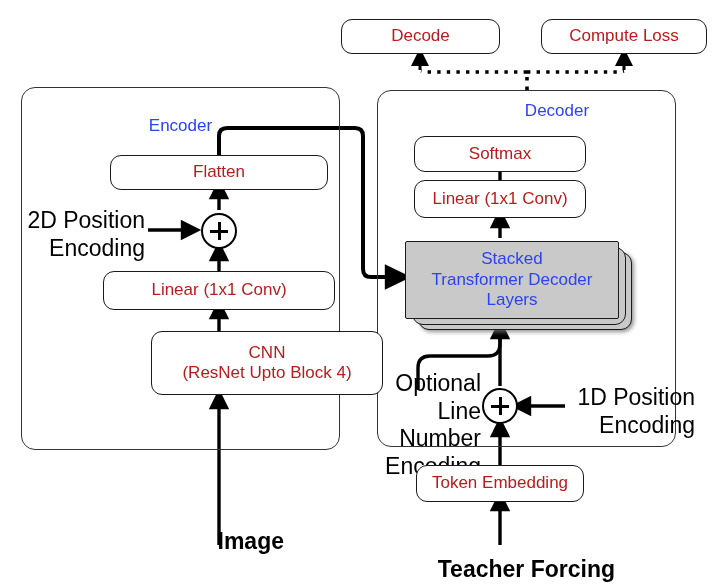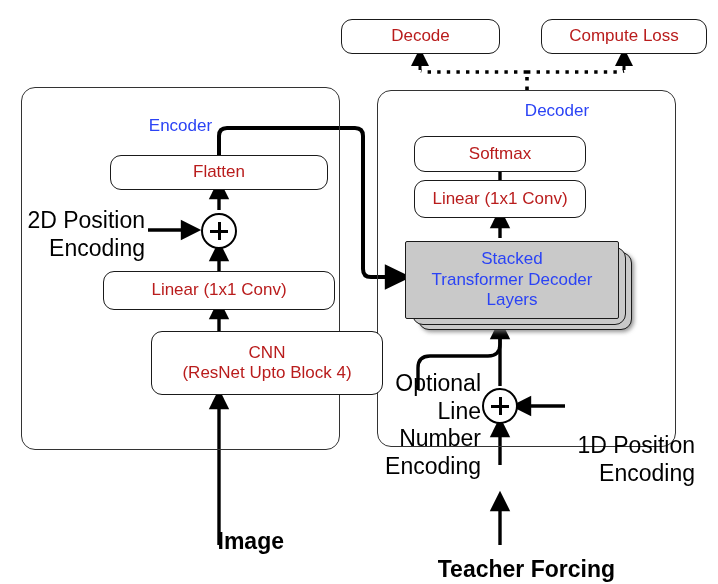--- a/index.html
+++ b/index.html
@@ -208,19 +208,20 @@
   <div class="stack-front" style="left:405px; top:241px; width:214px; height:78px;">Stacked
 Transformer Decoder
 Layers</div>
 
   <div class="plus-circle" style="left:482px; top:388px; width:36px; height:36px;"></div>
 
   <div class="free-label" style="left:373px; top:370px; width:108px;">Optional Line
 Number
 Encoding</div>
 
-  <div class="free-label" style="left:573px; top:384px; width:122px;margin-top:48px;">1D Position
+  <div class="free-label" style="left:573px; top:384px; width:122px;">1D Position
 Encoding</div>
 
+  <div class="node-box" style="left:416px; top:465px; width:168px; height:37px;">Token Embedding</div>
 
   <div class="free-label bold" style="left:385px; top:556px; width:230px;">Teacher Forcing Sequence</div>
 
 </div>
 
 </body></html>

